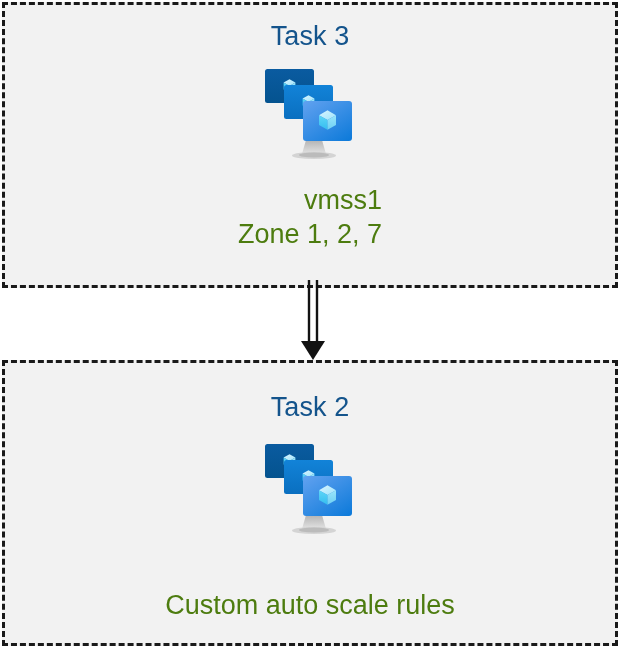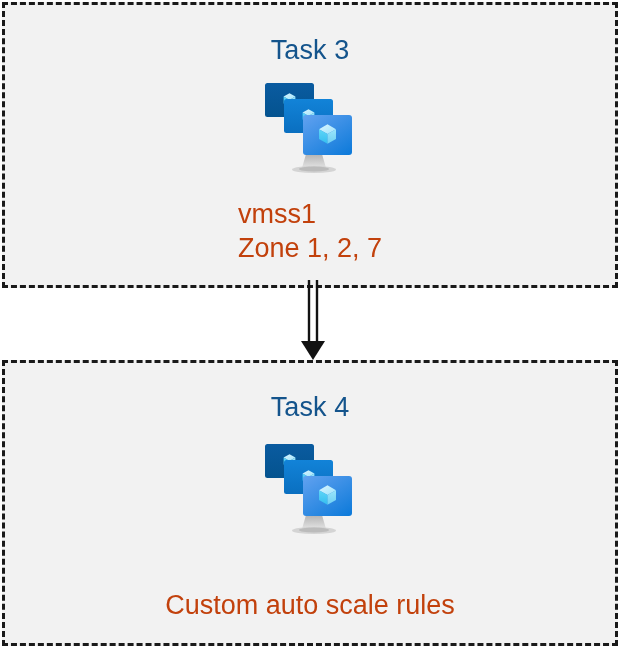--- a/index.html
+++ b/index.html
@@ -50,36 +50,36 @@
   .task-title {
     color: #14548c;
     font-size: 27px;
     line-height: 1;
     font-weight: 400;
     letter-spacing: 0.1px;
     text-align: center;
     user-select: none;
   }
 
-  #box-task3 .task-title { margin-top: 32px; }
+  #box-task3 .task-title { margin-top: 18px; }
   #box-task4 .task-title { margin-top: 31px; }
 
   .icon-wrap {
     width: 120px;
     height: 105px;
     position: relative;
   }
   #box-task3 .icon-wrap { margin-top: 14px; }
   #box-task4 .icon-wrap { margin-top: 18px; }
 
   .caption {
-    color: #c2410c;
+    color: #4d7c0f;
     font-size: 27px;
     line-height: 34px;
-    text-align: left;
+    text-align: right;
     user-select: none;
   }
   #box-task3 .caption { margin-top: 14px; }
   #box-task4 .caption { margin-top: 44px; }
 
   
   #connector {
     position: absolute;
     left: 292px;
     top: 280px;
@@ -167,21 +167,21 @@
 
       <line x1="17" y1="0" x2="17" y2="62" stroke="#121212" stroke-width="2.4"></line>
       <line x1="25" y1="0" x2="25" y2="62" stroke="#121212" stroke-width="2.4"></line>
 
       <path d="M9 61 L33 61 L21 80 Z" fill="#121212"></path>
     </svg>
   </div>
 
   <div class="task-box" id="box-task4">
 
-    <div class="task-title">Task 4</div>
+    <div class="task-title">Task 2</div>
 
     <div class="icon-wrap">
       <svg width="120" height="105" viewBox="0 0 120 105" xmlns="http://www.w3.org/2000/svg">
         <defs>
           <linearGradient id="m1b" x1="0" y1="0" x2="0" y2="1">
             <stop offset="0" stop-color="#0a5ba0"></stop>
             <stop offset="1" stop-color="#04538f"></stop>
           </linearGradient>
           <linearGradient id="m2b" x1="0" y1="0" x2="0" y2="1">
             <stop offset="0" stop-color="#1283d8"></stop>

